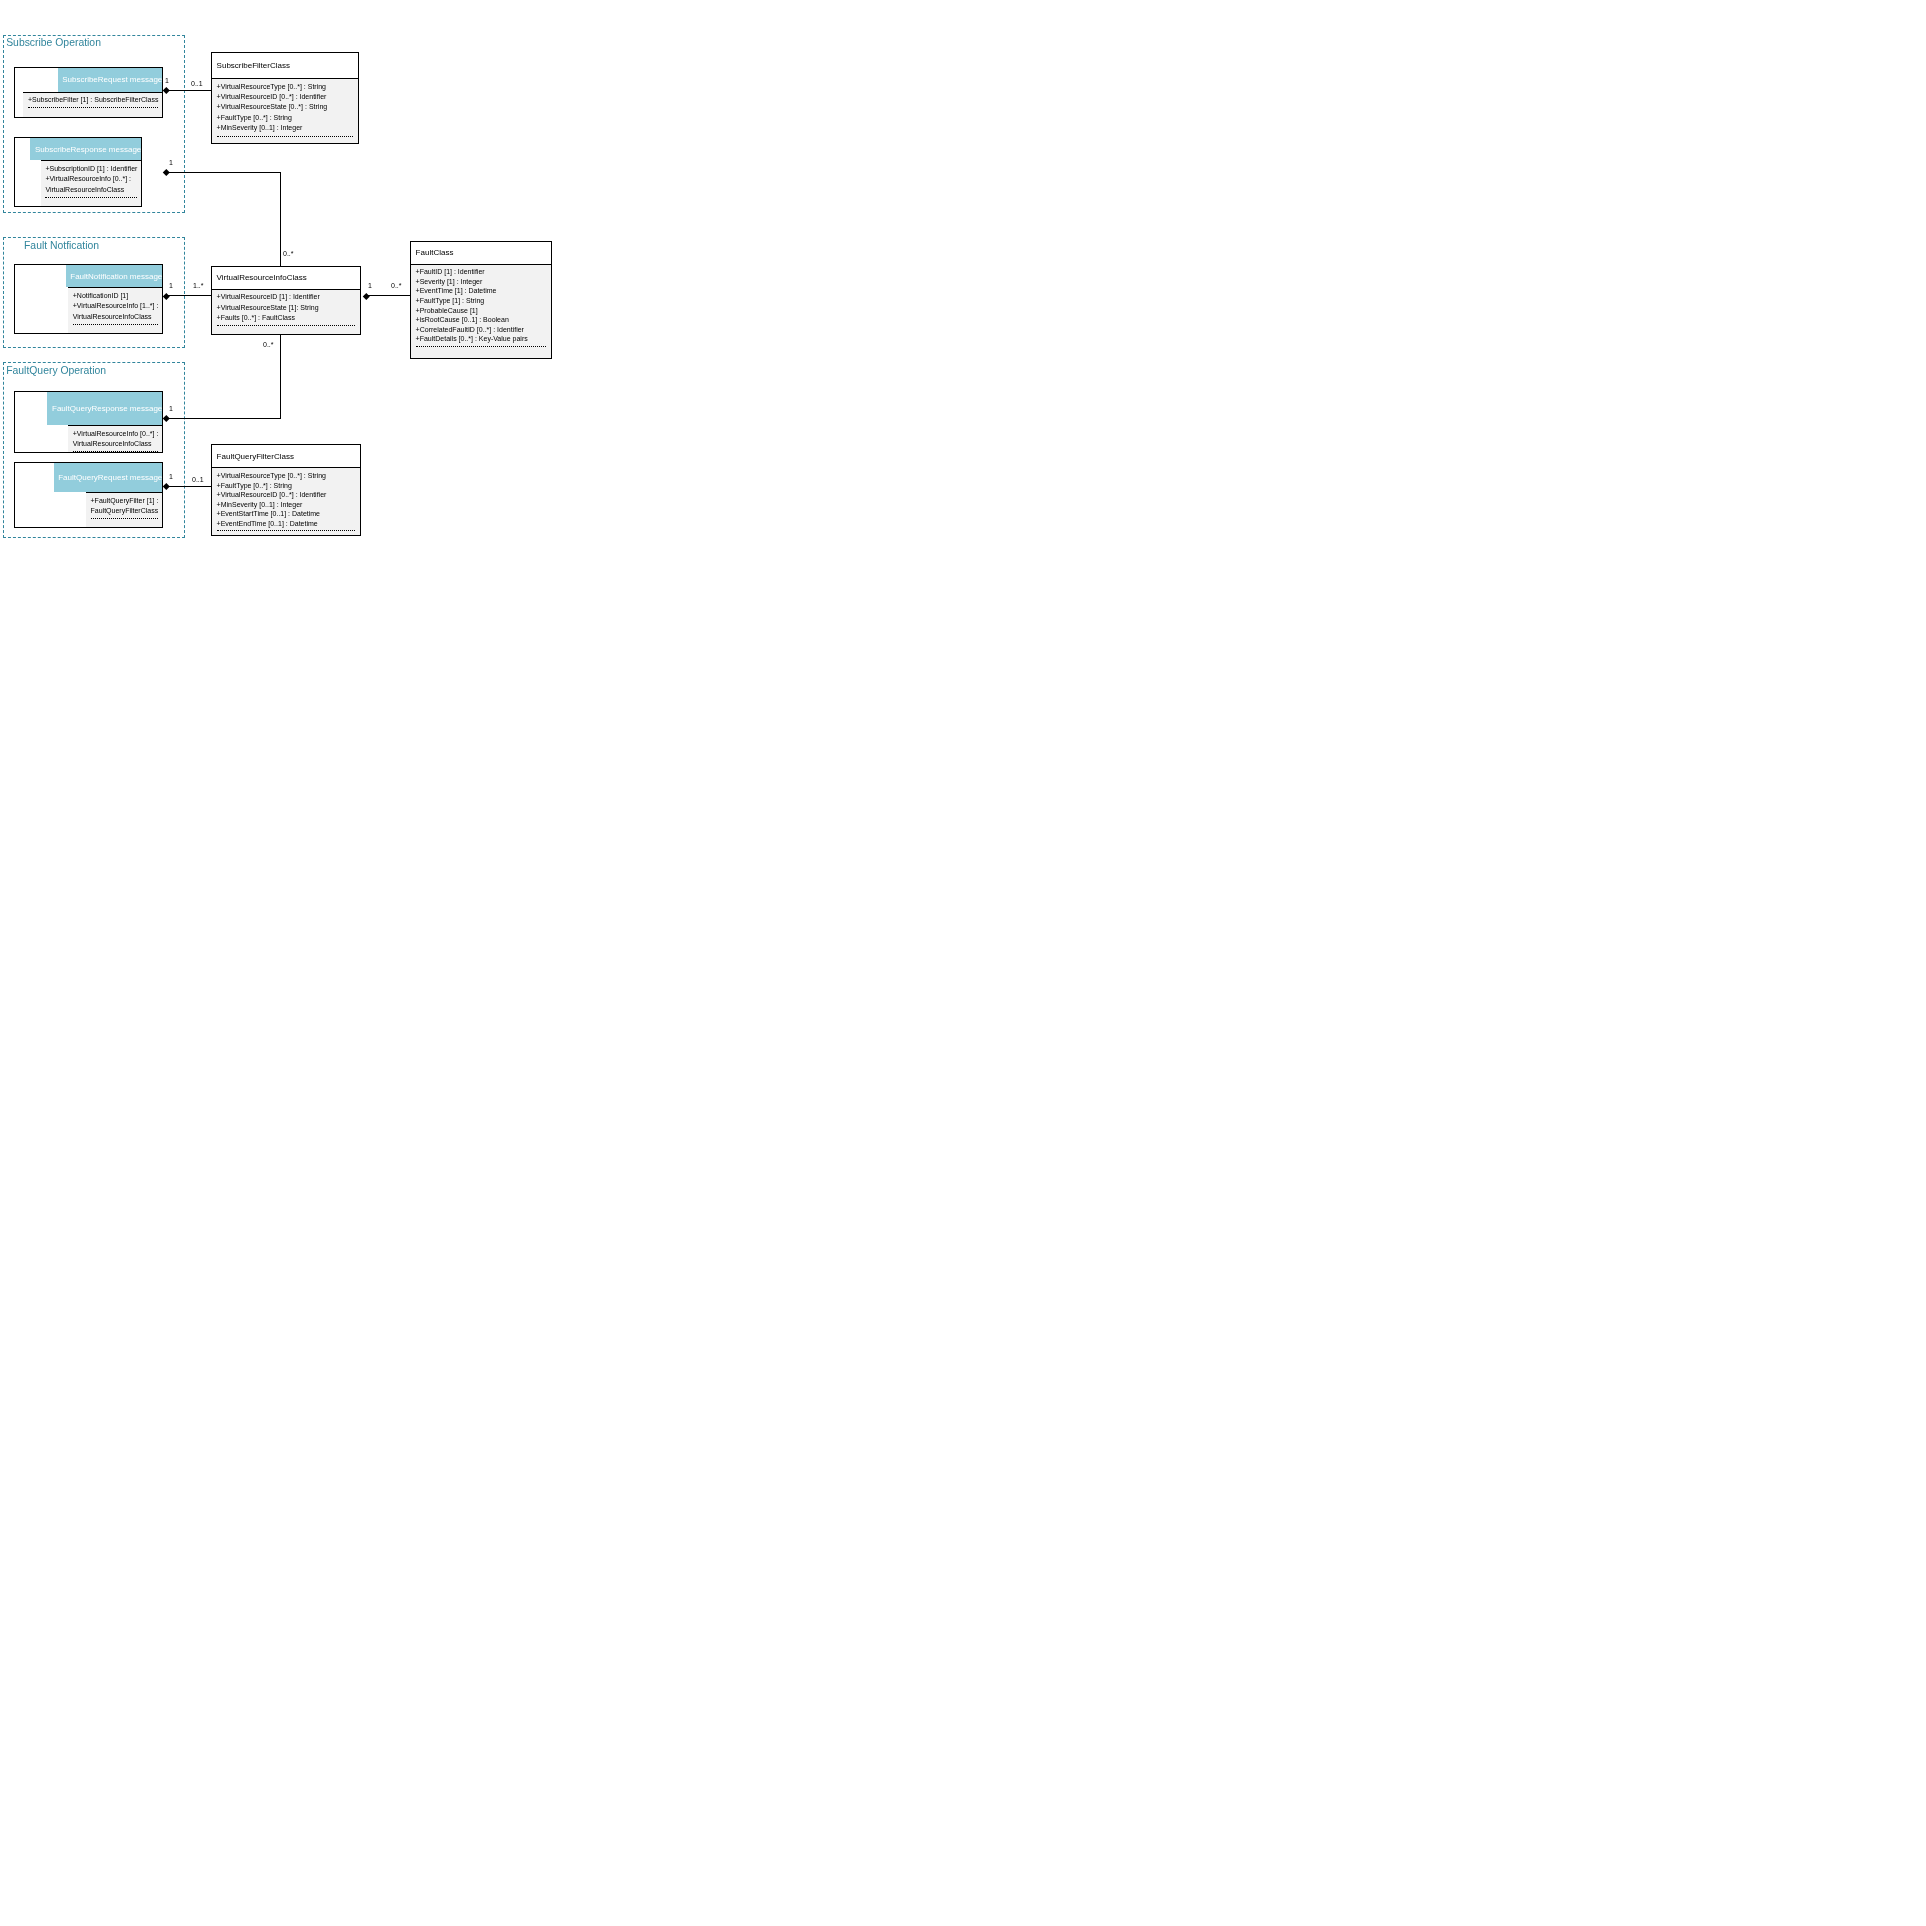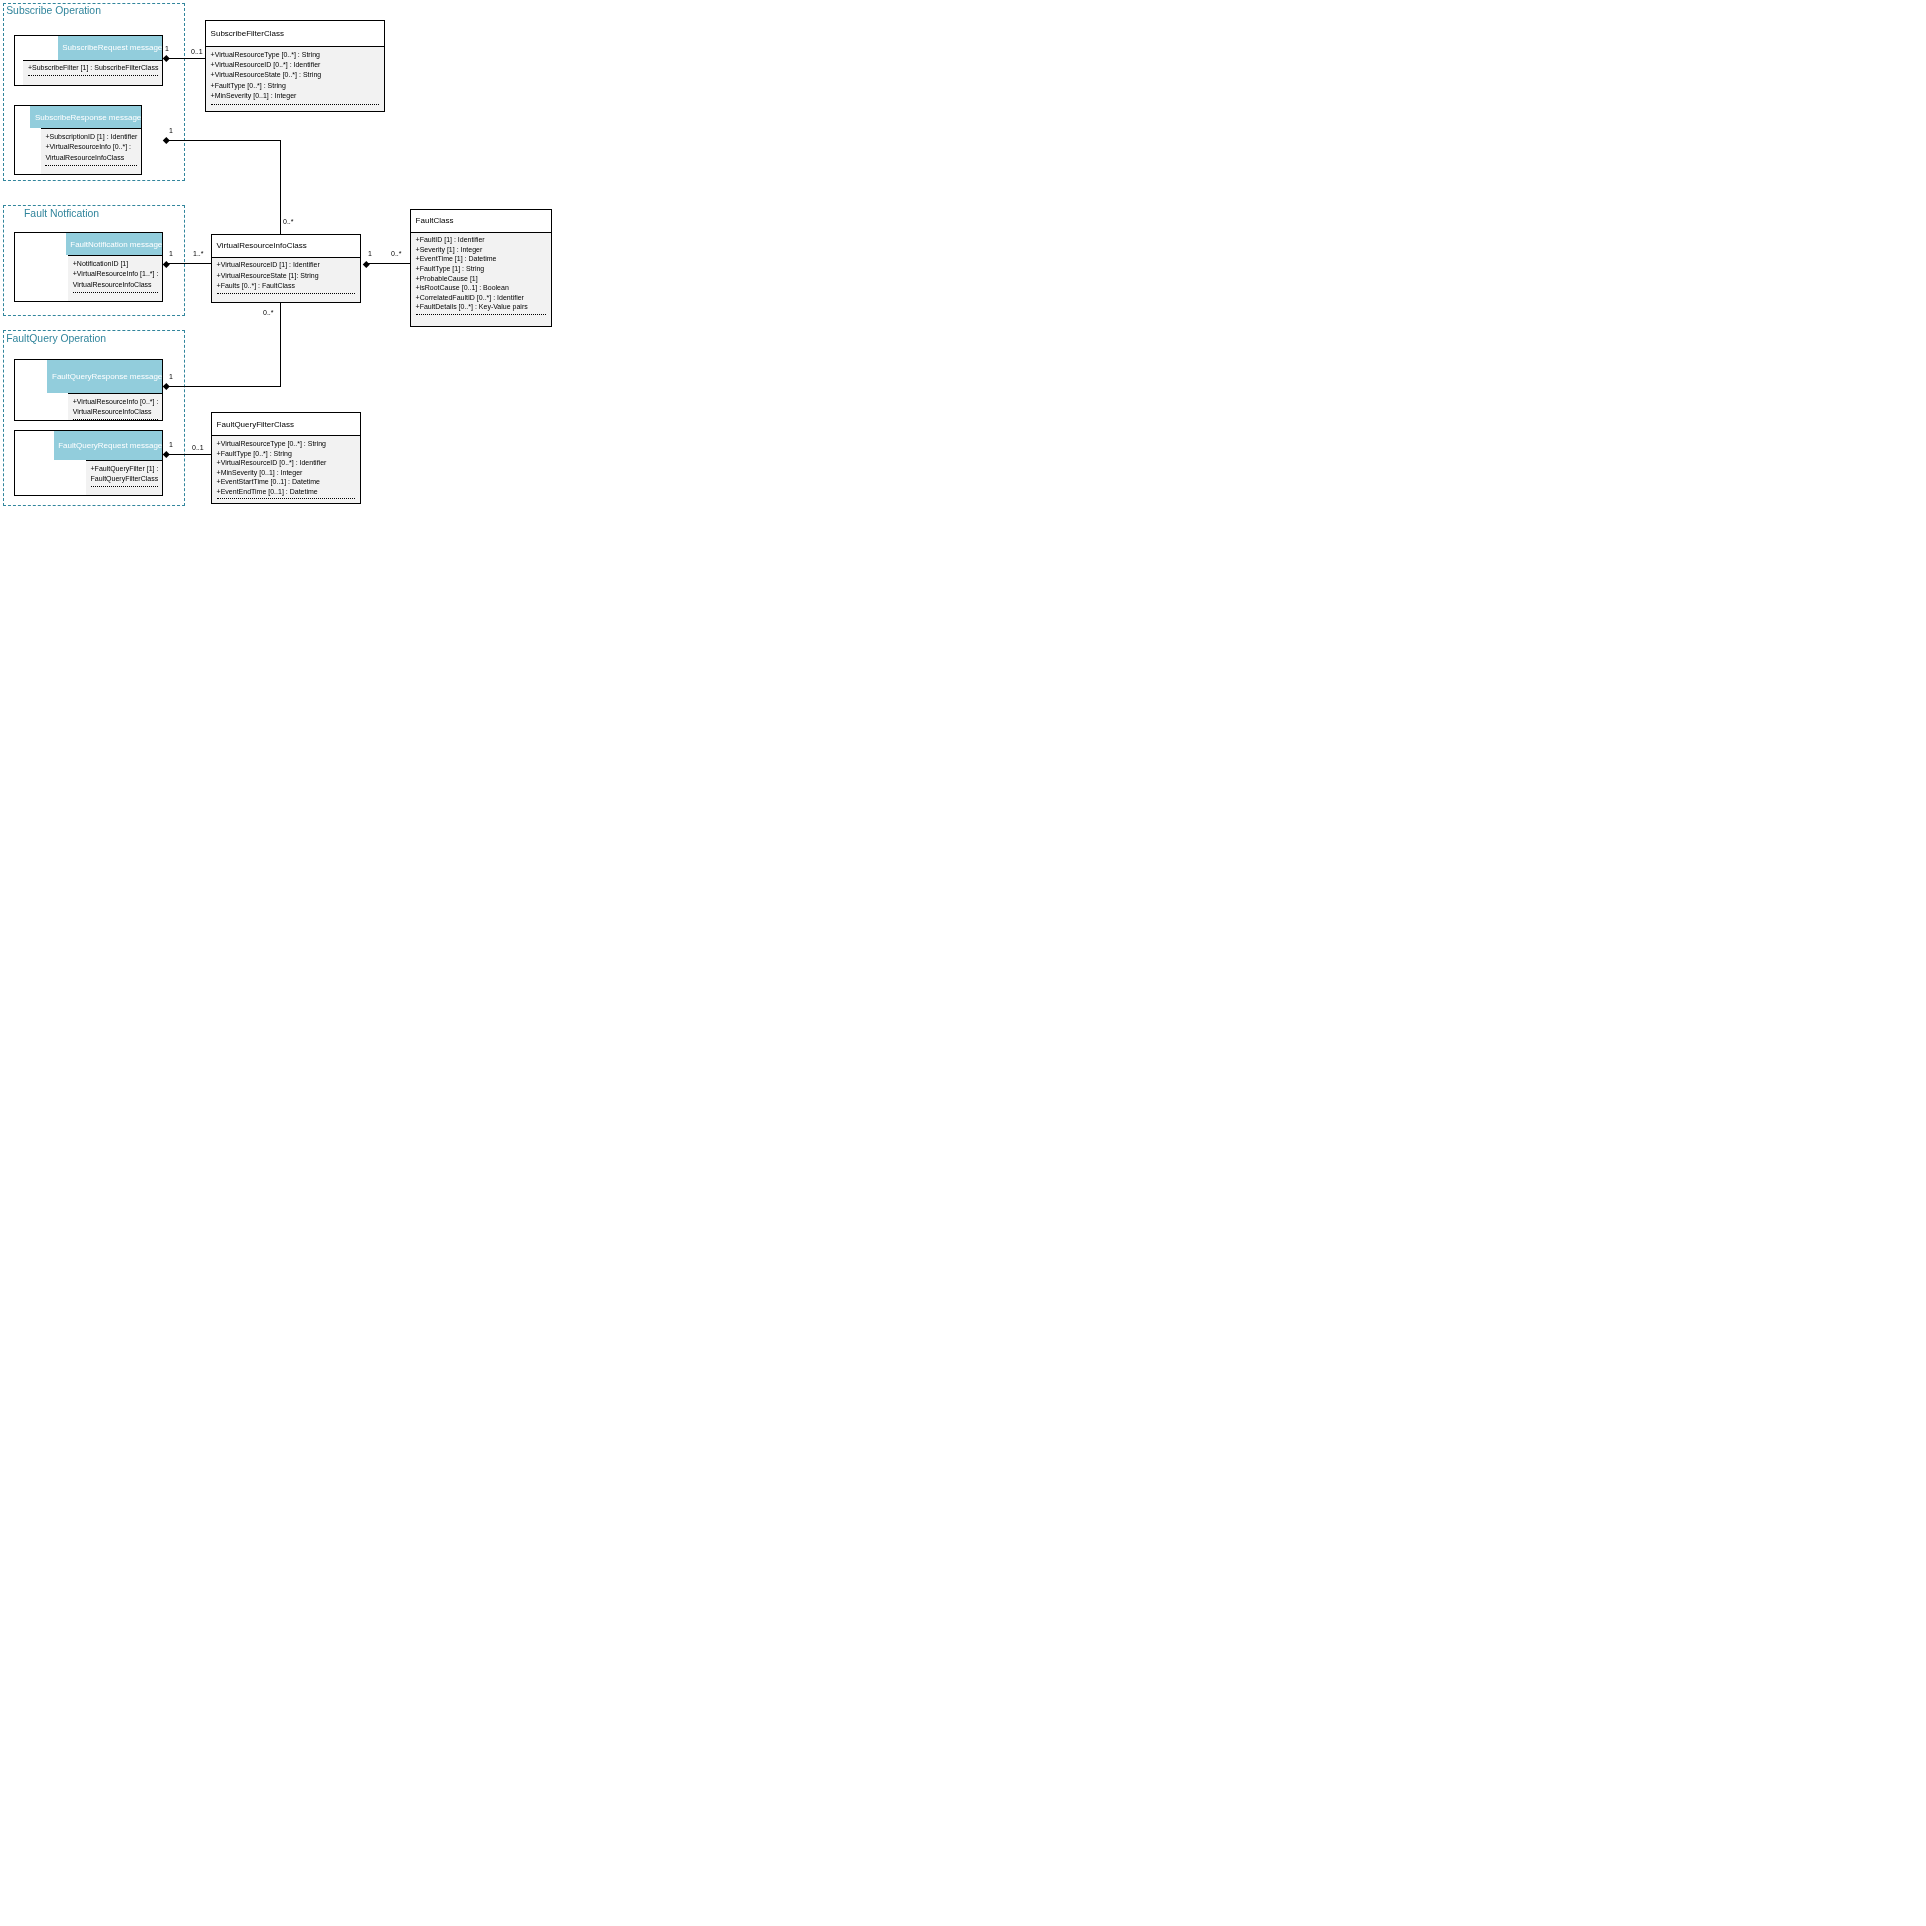--- a/index.html
+++ b/index.html
@@ -7,20 +7,21 @@
     padding: 0;
     background: #ffffff;
     font-family: "Liberation Sans", sans-serif;
   }
   #canvas {
     position: relative;
     width: 552px;
     height: 506px;
     background: #ffffff;
     overflow: hidden;
+    margin-top: 32px;
   }
   
   .grp {
     position: absolute;
     border: 0.8px dashed #31859C;
     background: transparent;
   }
   .gtitle {
     position: absolute;
     color: #31859C;
@@ -132,21 +133,21 @@
   <div class="mult" style="left:192px;top:444px">0..1</div>
 
   <div class="cls msg" style="left:14.3px;top:35px;width:149px;height:51px">
     <div class="hd teal" style="height:23.5px">SubscribeRequest message</div>
     <div class="bd" style="line-height:10.4px">
       <div class="attr">+SubscribeFilter [1] : SubscribeFilterClass</div>
       <div class="dash"></div>
     </div>
   </div>
 
-  <div class="cls" style="left:205px;top:19.6px;width:180px;height:92px">
+  <div class="cls" style="left:211px;top:19.6px;width:148px;height:92px">
     <div class="hd plain" style="height:25.4px">SubscribeFilterClass</div>
     <div class="bd" style="line-height:10.4px">
       <div class="attr">+VirtualResourceType [0..*] : String</div>
       <div class="attr">+VirtualResourceID [0..*] : Identifier</div>
       <div class="attr">+VirtualResourceState [0..*] : String</div>
       <div class="attr">+FaultType [0..*] : String</div>
       <div class="attr">+MinSeverity [0..1] : Integer</div>
       <div class="dash"></div>
     </div>
   </div>

